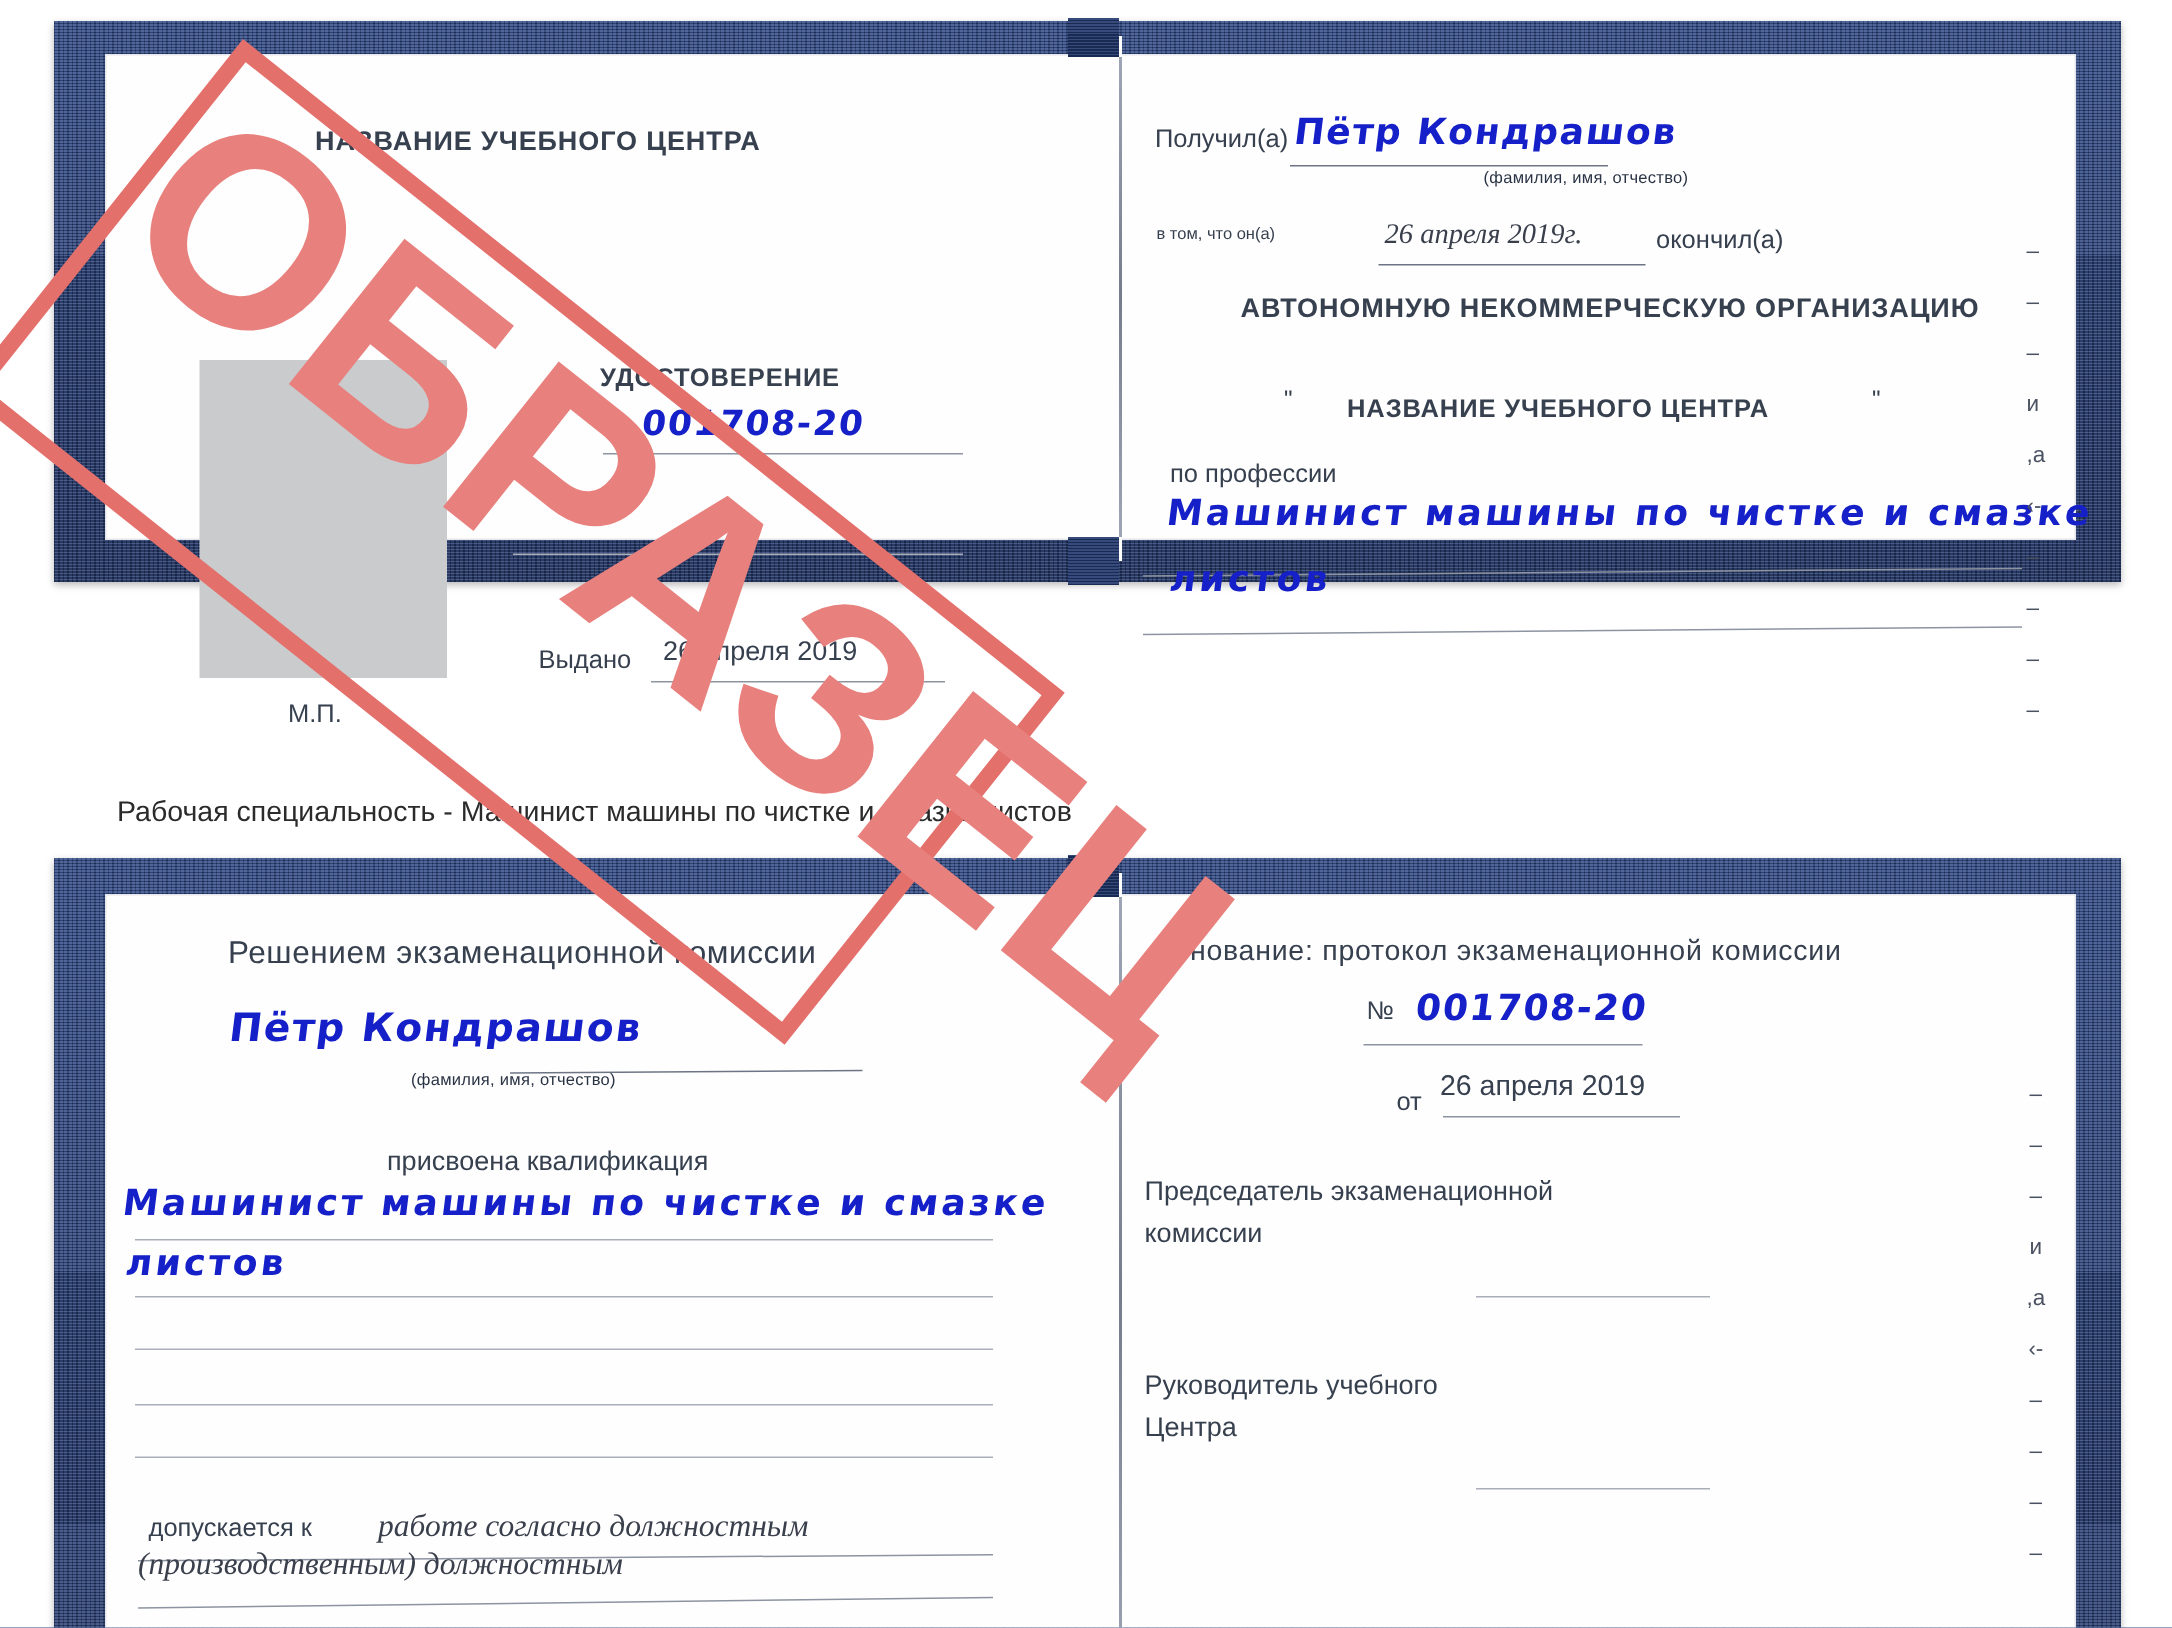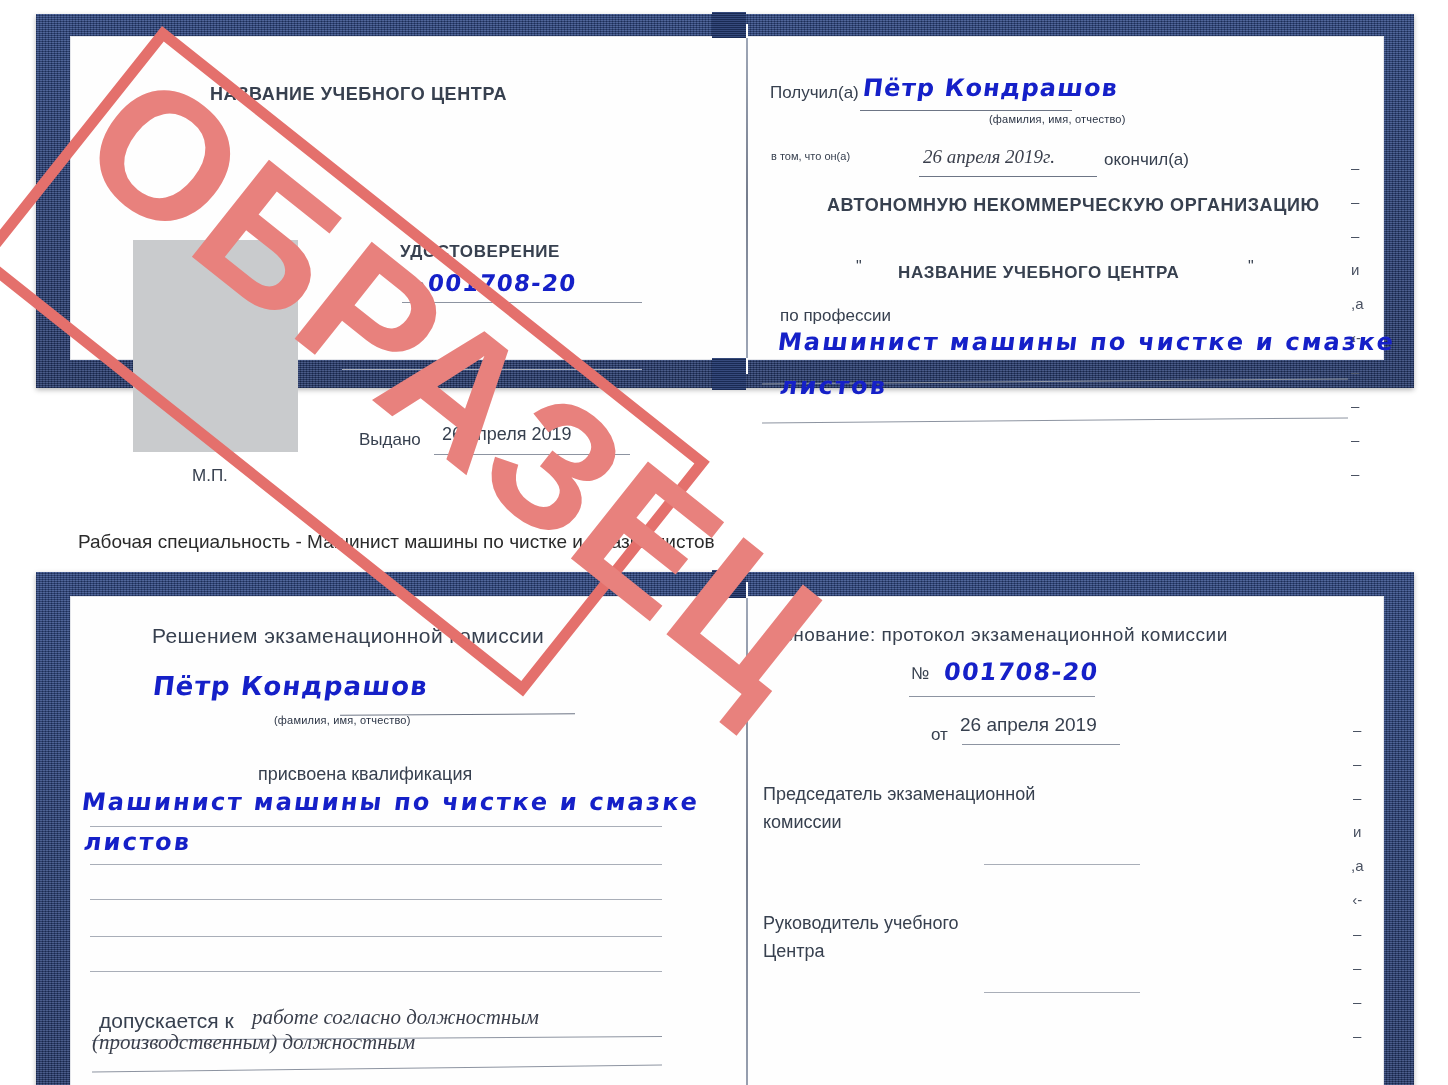--- a/index.html
+++ b/index.html
@@ -224,21 +224,21 @@
 
         <div class="t hand" style="left:12px;top:192px;font-size:24px;letter-spacing:2.2px;">Машинист машины по чистке и смазке</div>
         <div class="rule light" style="left:20px;top:230px;width:572px;"></div>
 
         <div class="t hand" style="left:14px;top:232px;font-size:24px;letter-spacing:2.2px;">листов</div>
         <div class="rule light" style="left:20px;top:268px;width:572px;"></div>
         <div class="rule light" style="left:20px;top:303px;width:572px;"></div>
         <div class="rule light" style="left:20px;top:340px;width:572px;"></div>
         <div class="rule light" style="left:20px;top:375px;width:572px;"></div>
 
-        <div class="t" style="left:29px;top:413px;font-size:21px;">допускается к</div>
+        <div class="t" style="left:29px;top:413px;font-size:17px;">допускается к</div>
         <div class="t italic-hand" style="left:182px;top:409px;font-size:21px;">работе согласно должностным</div>
         <div class="rule" style="left:22px;top:442px;width:570px;transform:rotate(-0.4deg);"></div>
 
         <div class="t italic-hand" style="left:22px;top:434px;font-size:21px;">(производственным) должностным</div>
         <div class="rule" style="left:22px;top:472px;width:570px;transform:rotate(-0.7deg);"></div>
 
       </div>
 
       <div class="half right" style="width:636px;">
 

